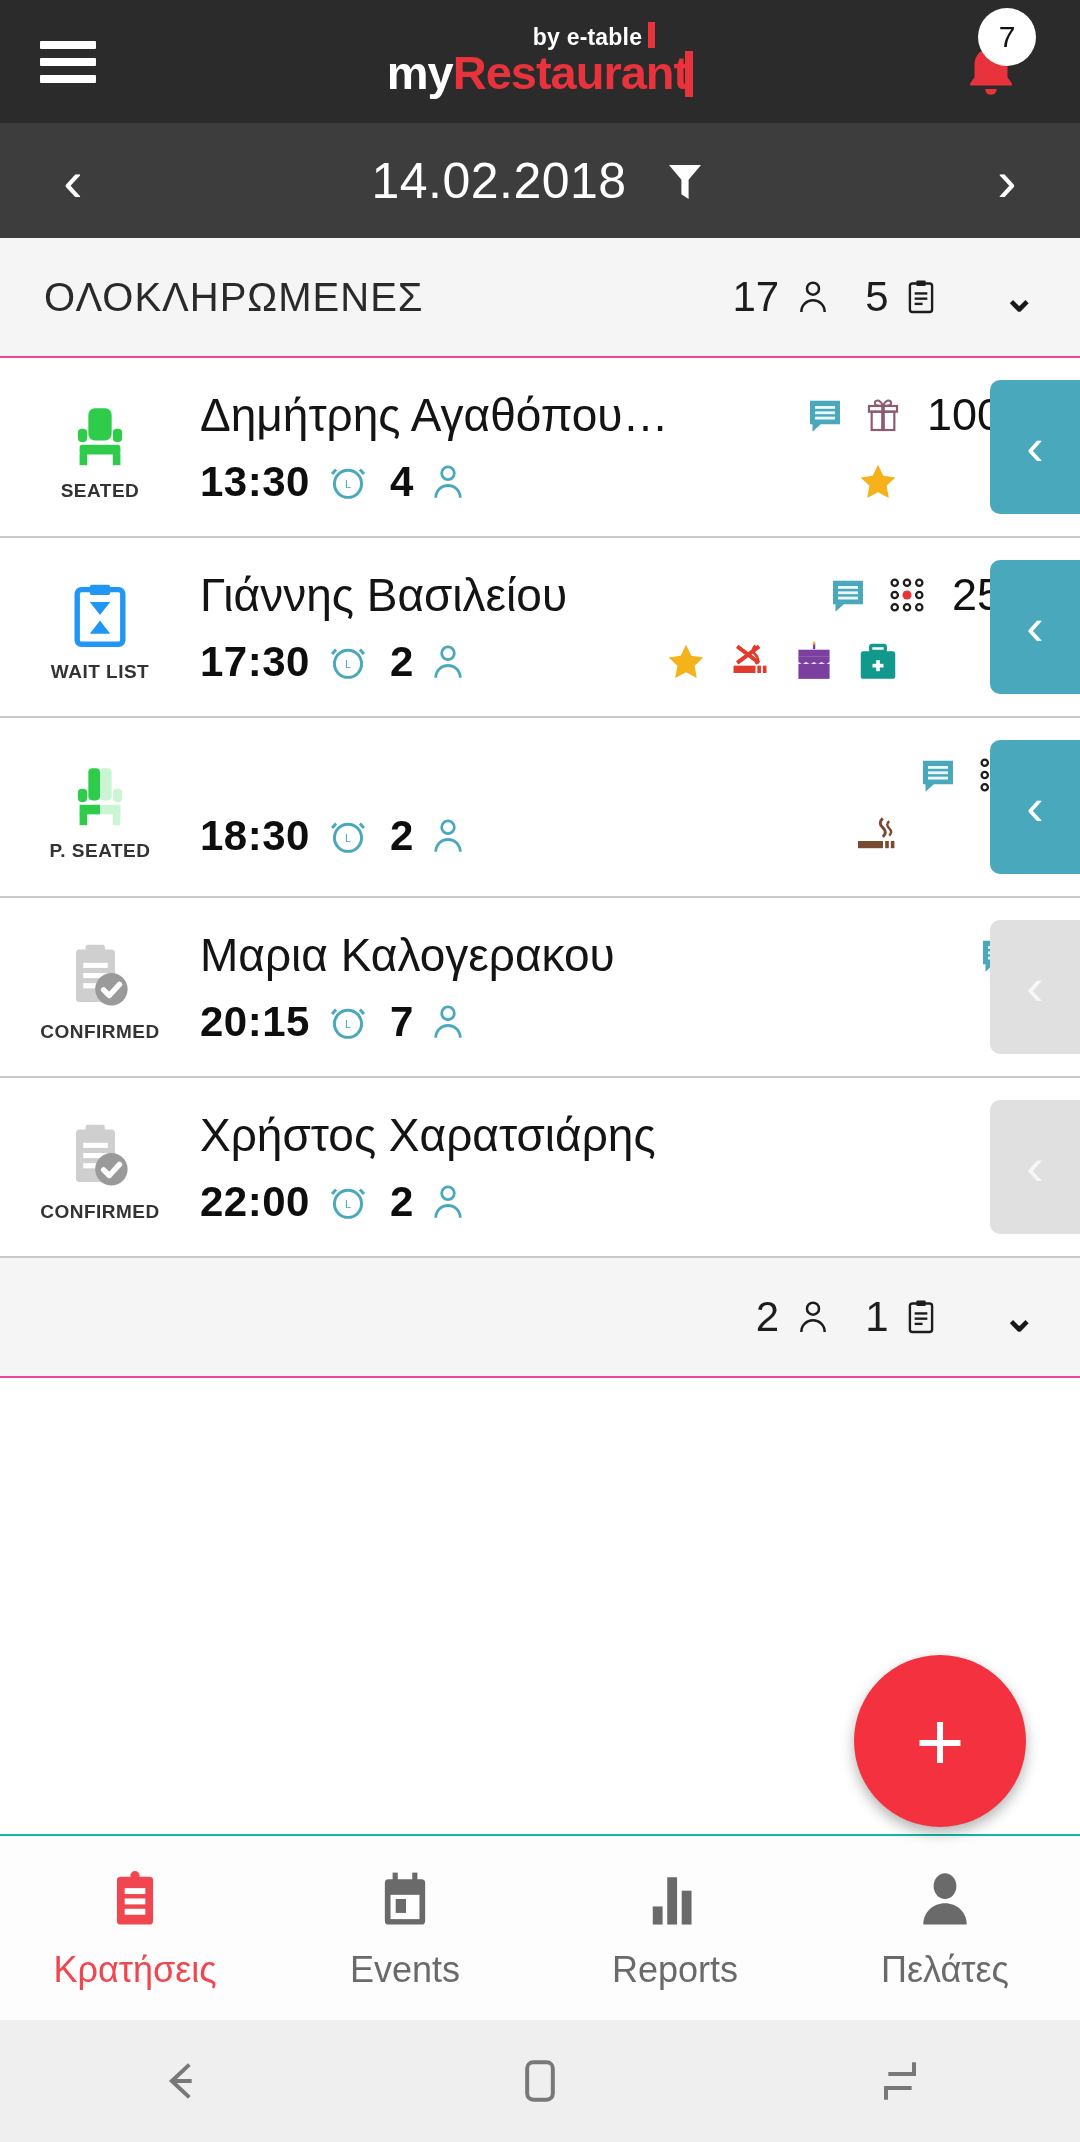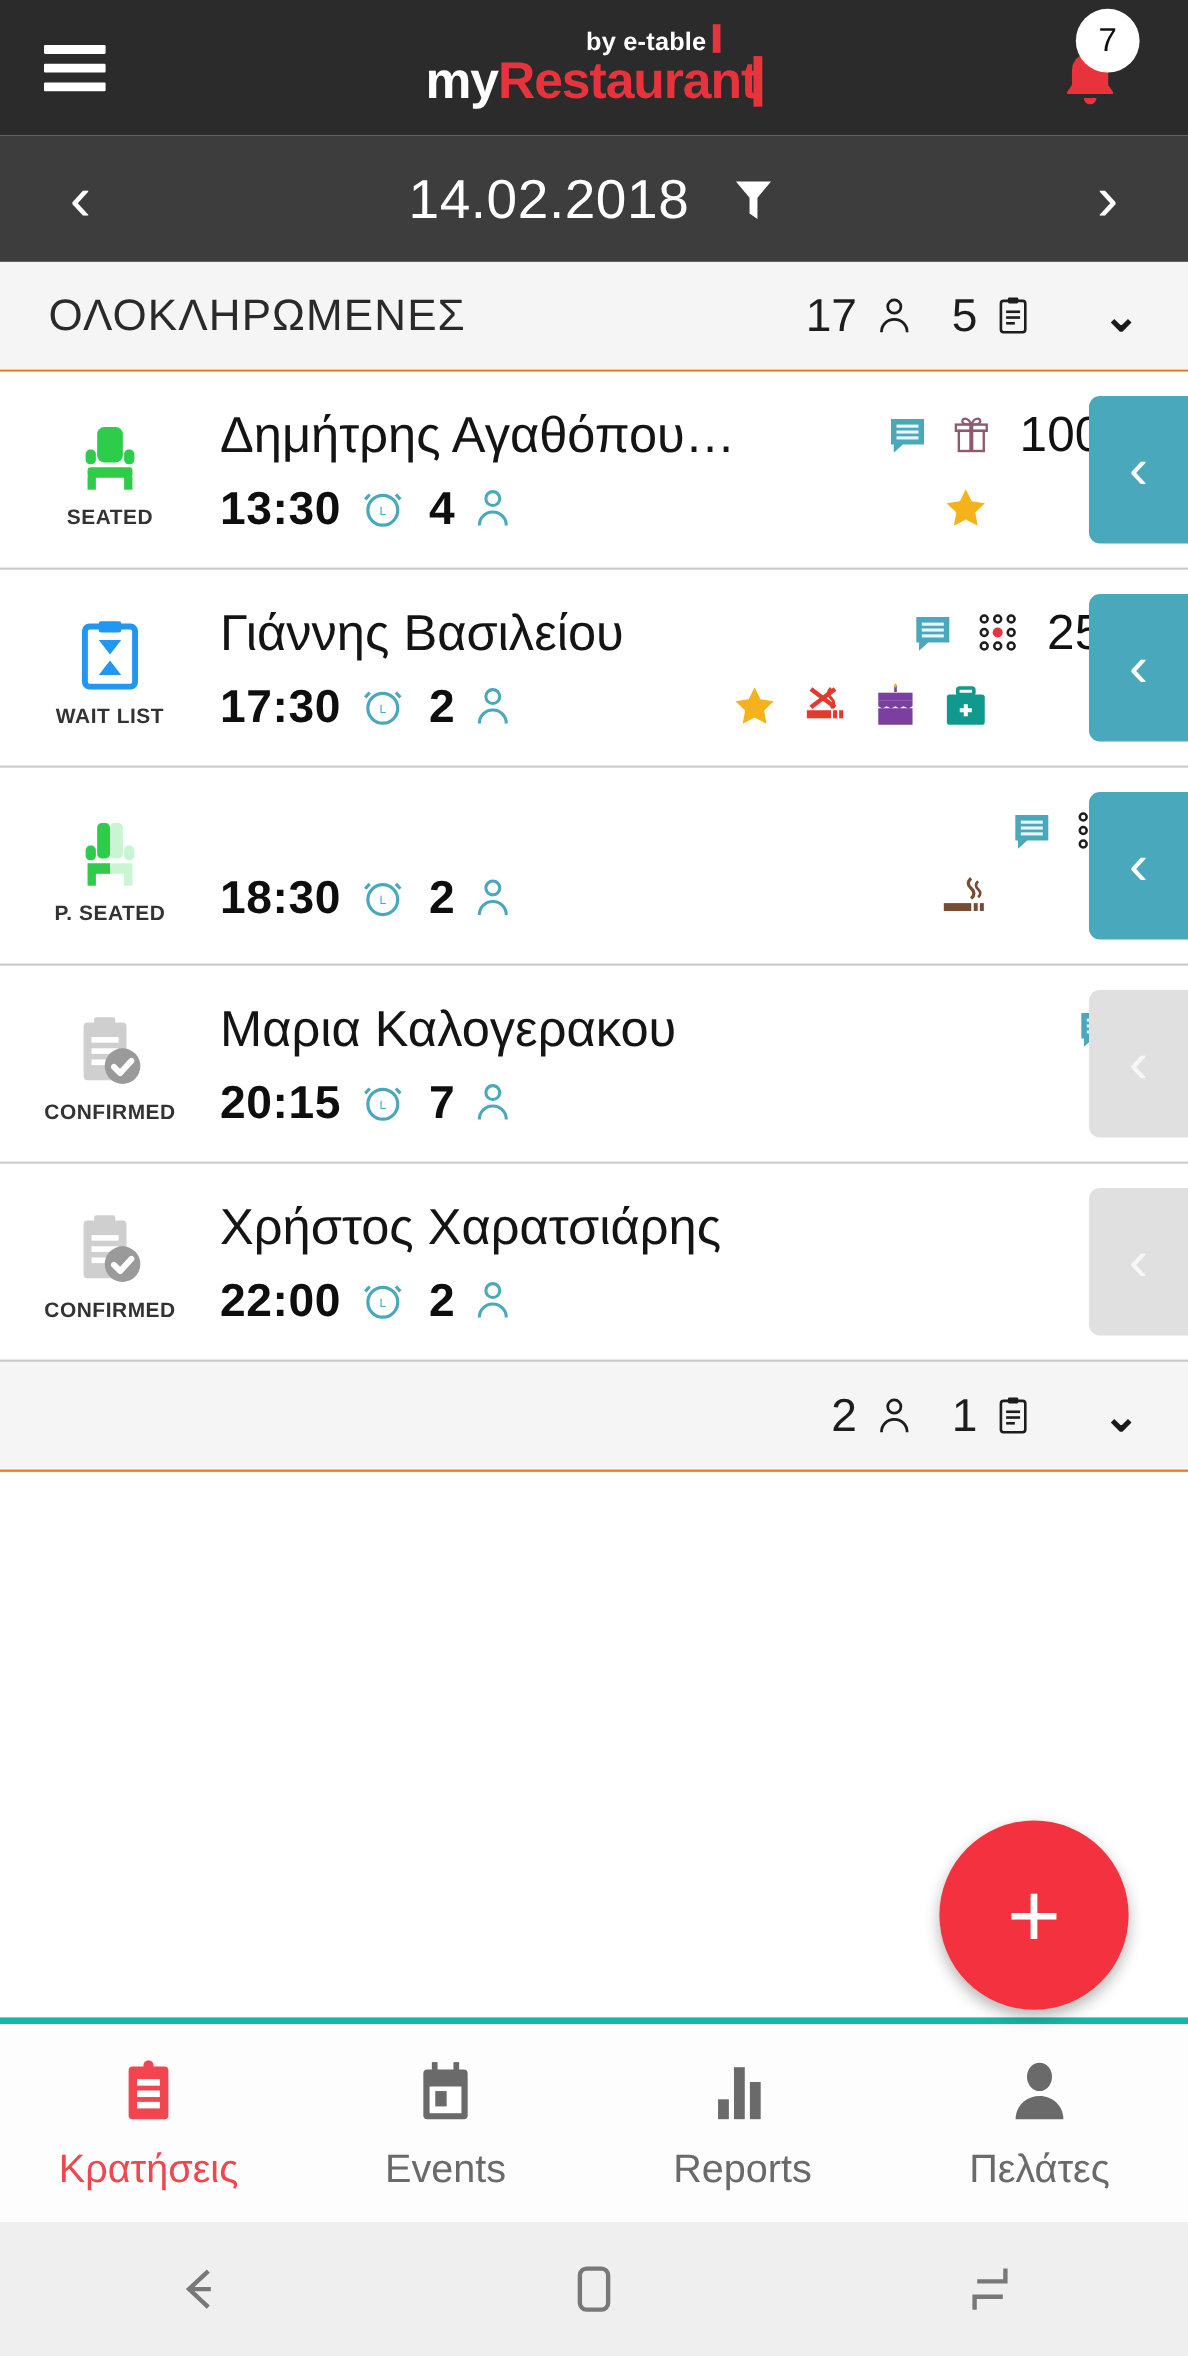--- a/index.html
+++ b/index.html
@@ -59,23 +59,23 @@
     display:flex; align-items:center; justify-content:center;
     font-size:58px; font-weight:300; line-height:1; cursor:pointer;
   }
   .datebar .arrow.left{ left:8px; }
   .datebar .arrow.right{ right:8px; }
   .date-text{ font-size:50px; letter-spacing:.5px; }
   .funnel{ margin-left:34px; }
 
   
   .section-hd{
-    background:#f5f5f5; height:100px;
+    background:#f5f5f5; height:120px;
     display:flex; align-items:center; padding:0 44px;
-    border-bottom:2px solid #f97316;
+    border-bottom:2px solid #ec4899;
   }
   .section-title{ font-size:40px; color:#2a2a2a; letter-spacing:1px; }
   .section-stats{ margin-left:auto; display:flex; align-items:center; gap:32px; }
   .stat{ display:flex; align-items:center; gap:14px; font-size:42px; color:#1d1d1d;}
   .chev-dn{ margin-left:30px; font-size:40px; font-weight:bold; color:#1a1a1a;}
 
   
   .list{ background:#ffffff; }
   .res-row{
     position:relative; height:180px; border-bottom:2px solid #c9c9c9;
@@ -111,21 +111,21 @@
     position:absolute; right:54px; top:1655px; width:172px; height:172px;
     background:#f4323f; border-radius:50%;
     display:flex; align-items:center; justify-content:center;
     box-shadow:0 6px 14px rgba(0,0,0,.3); z-index:40; cursor:pointer;
   }
   .fab .plus{ color:#fff; font-size:84px; font-weight:300; line-height:0.75;}
 
   
   .bottom-nav{
     position:absolute; left:0; right:0; bottom:122px; height:186px;
-    background:#fdfdfd; border-top:6px solid #14b8a6;
+    background:#fdfdfd; border-top:2px solid #14b8a6;
     display:flex; align-items:center;
   }
   .nav-item{
     flex:1; display:flex; flex-direction:column; align-items:center;
     justify-content:center; gap:14px; cursor:pointer;
   }
   .nav-label{ font-size:36px; color:#6a6a6a; }
   .nav-item.active .nav-label{ color:#f0464f; }
 
   

